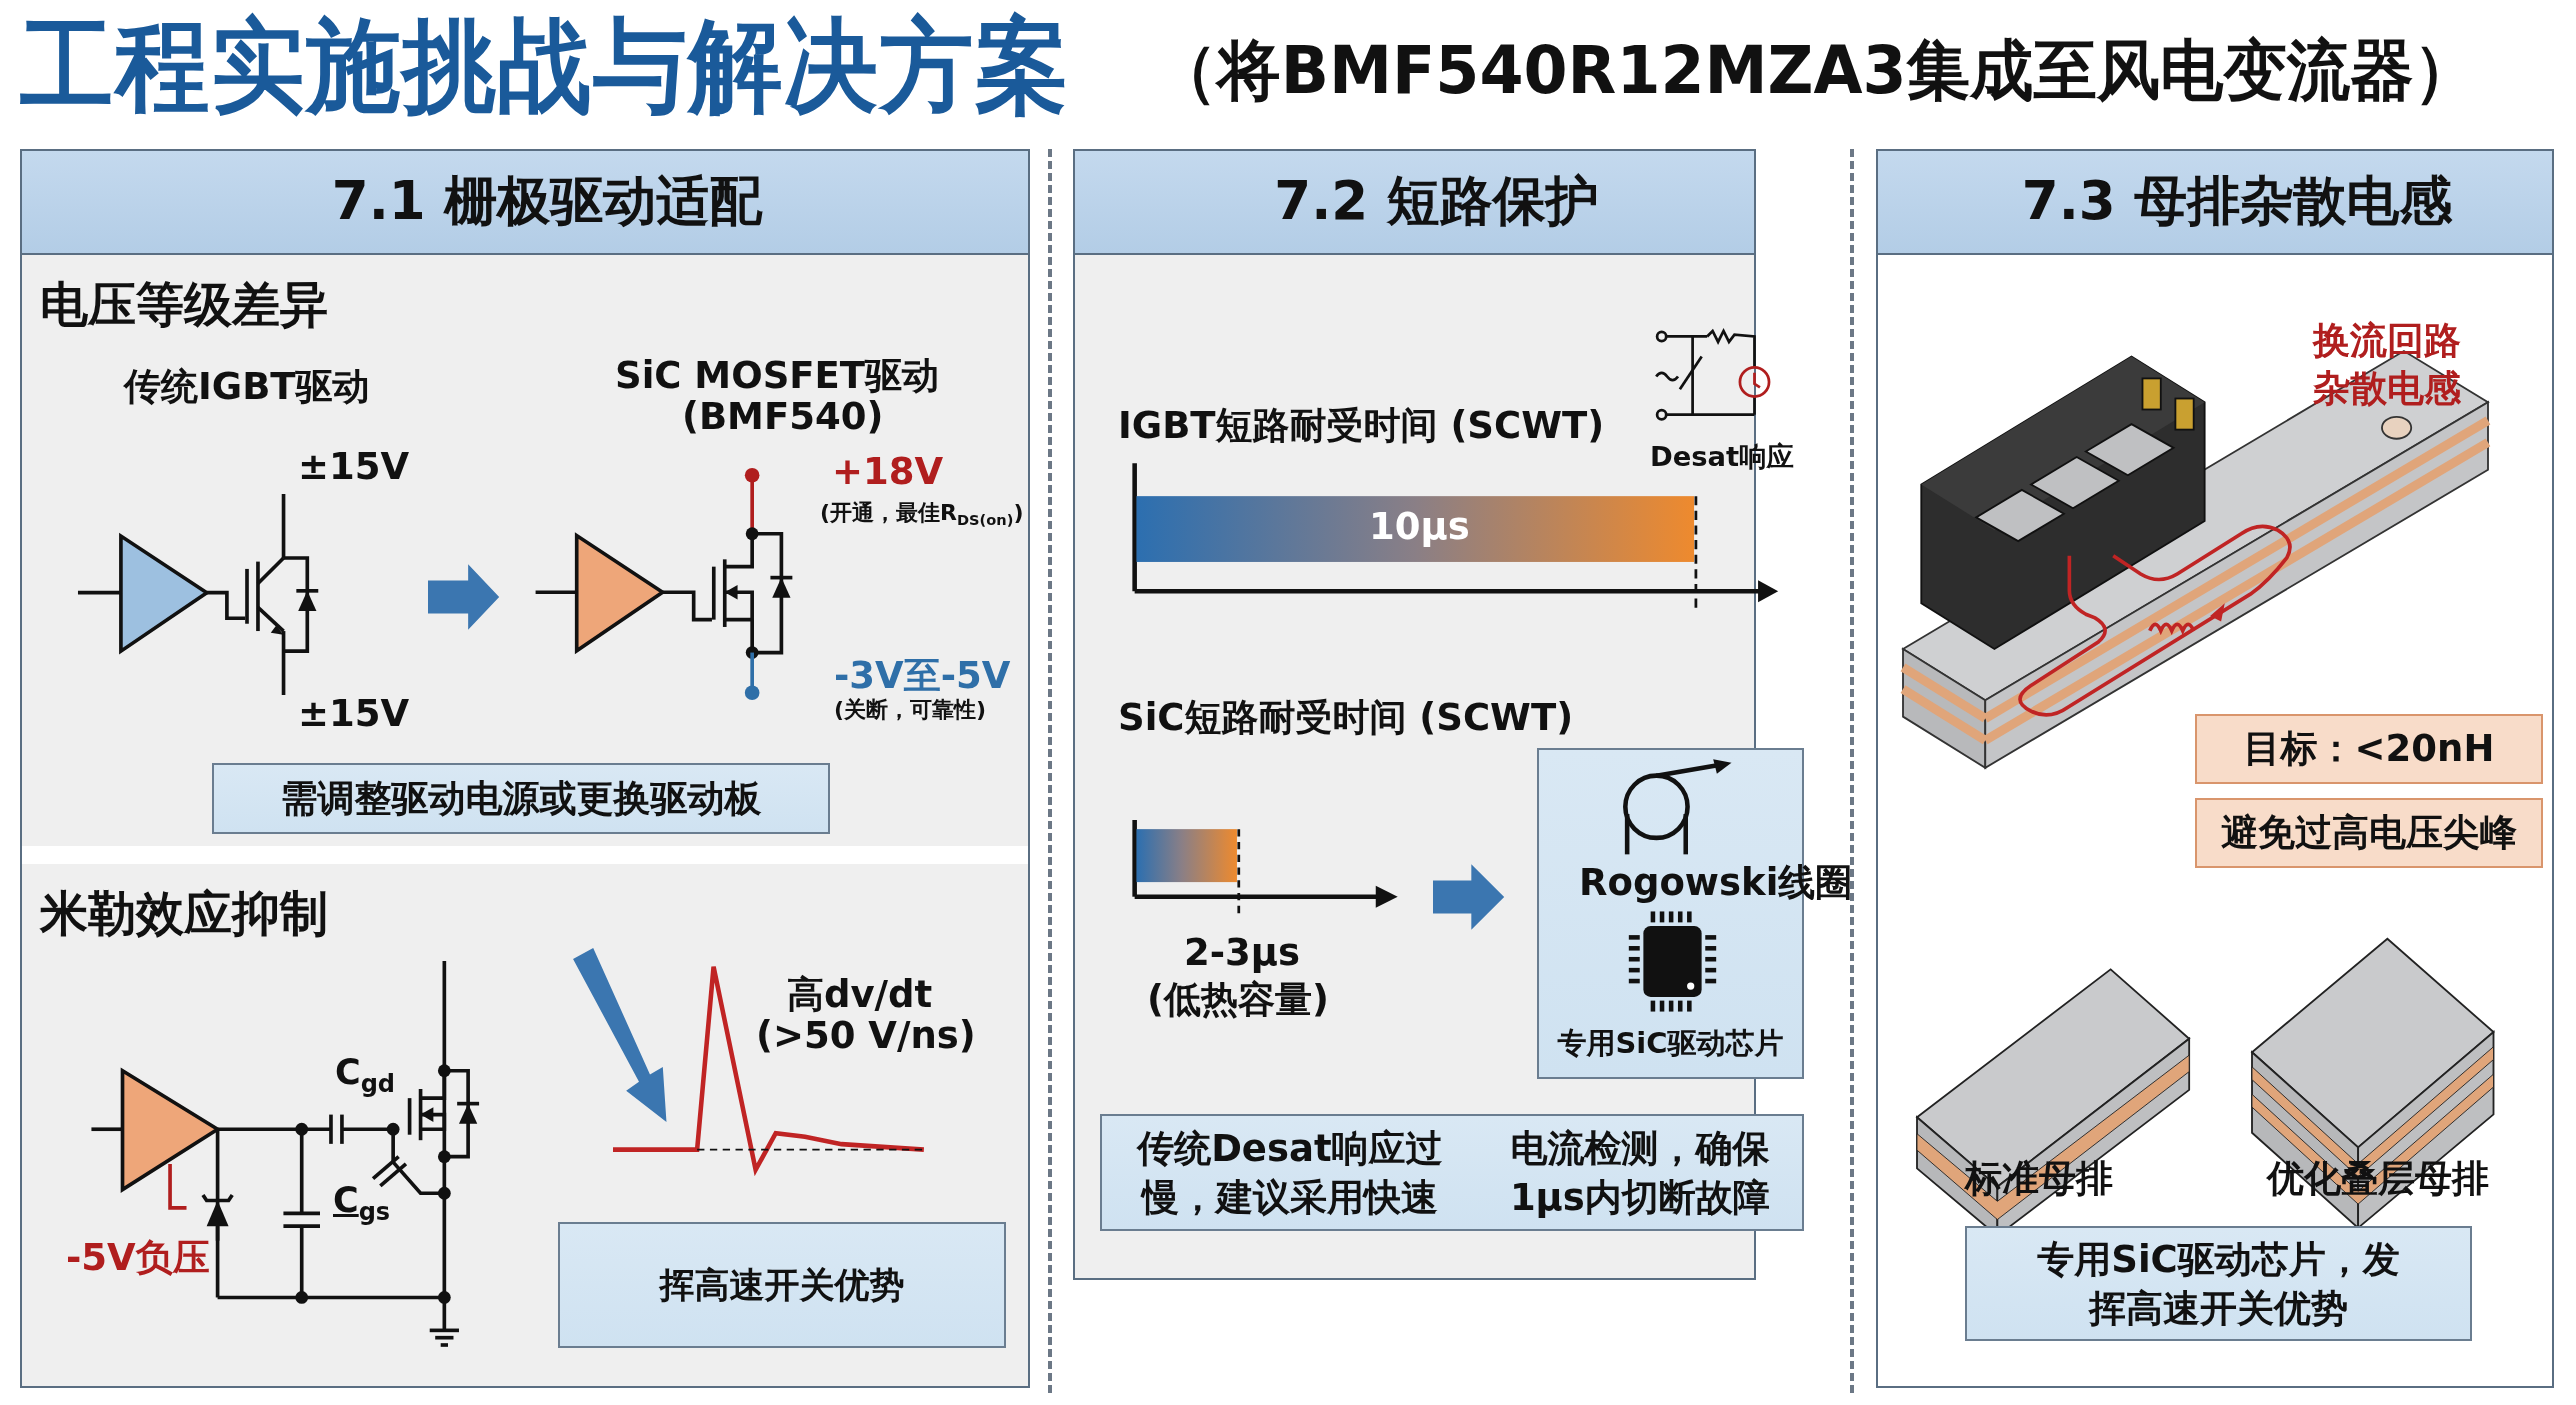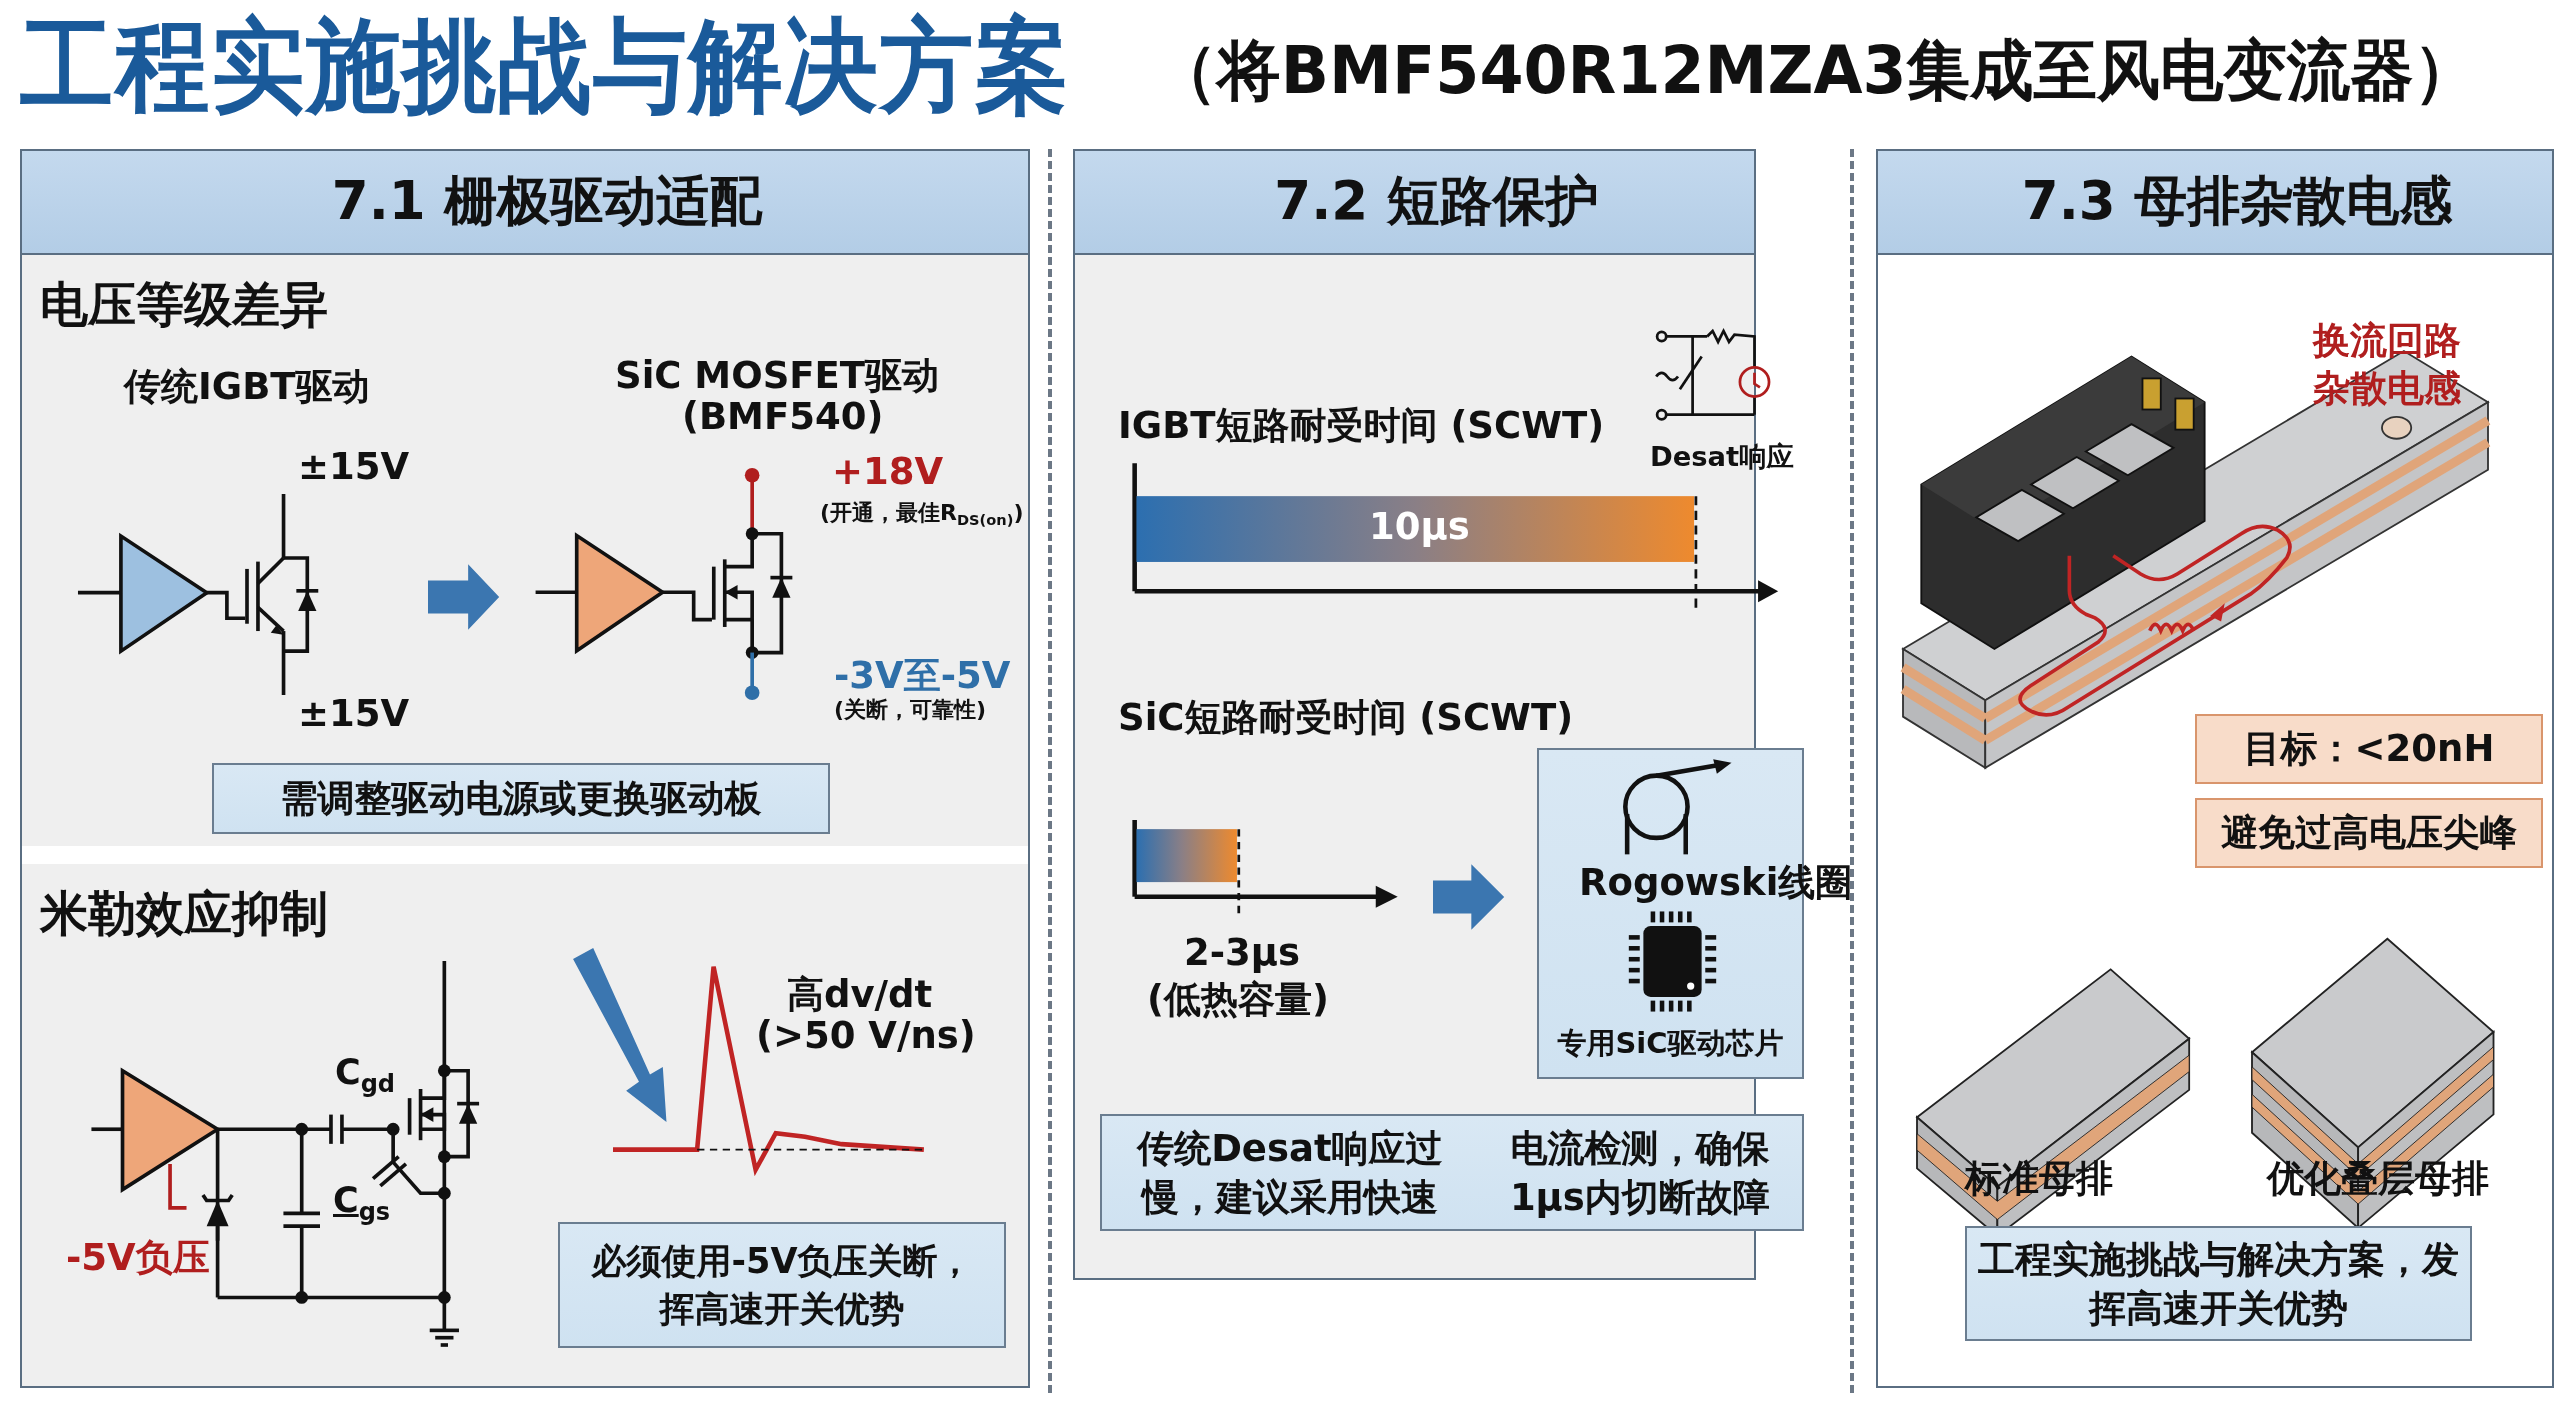--- a/index.html
+++ b/index.html
@@ -160,21 +160,20 @@
   <polygon points="0,12 22,0 84,138 98,130 102,190 58,156 72,146" fill="#3b76b0"></polygon>
 </svg>
 <svg style="left:613px;top:961px;" width="320" height="220" viewBox="0 0 350 240">
   <polyline points="0,206 92,206 110,6 156,228 178,188 210,192 250,200 340,206" fill="none" stroke="#c02424" stroke-width="5"></polyline>
   <line x1="92" y1="206" x2="340" y2="206" stroke="#111" stroke-width="2" stroke-dasharray="8,6"></line>
 </svg>
 <div class="lbl" style="left:787px;top:970px;font-size:37px;">高dv/dt</div>
 <div class="lbl" style="left:756px;top:1014px;font-size:37px;">(&gt;50 V/ns)</div>
 
 <div class="note-box" style="left:558px;top:1222px;width:448px;height:126px;font-size:35px;flex-direction:column;line-height:48px;">
-  <div>必须使用-5V负压关断，</div>
   <div>挥高速开关优势</div>
 </div>
 
 <div class="panel" style="left:1073px;top:149px;width:683px;height:1131px;">
   <div class="panel-head">7.2 短路保护</div>
 </div>
 
 <div class="lbl" style="left:1118px;top:401px;font-size:37px;">IGBT短路耐受时间 (SCWT)</div>
 
 <svg style="left:1656px;top:331px;" width="146" height="91" viewBox="0 0 160 100">
@@ -329,16 +328,16 @@
   <polygon points="116,232 264,106 264,196 116,320" fill="#bebfc1" stroke="#222" stroke-width="2"></polygon>
   <g fill="#e0a57a" stroke="#222" stroke-width="1">
     <polygon points="0,144 116,250 264,122 264,136 116,264 0,158"></polygon>
     <polygon points="0,174 116,280 264,152 264,166 116,294 0,188"></polygon>
   </g>
 </svg>
 <div class="lbl" style="left:1965px;top:1154px;font-size:37px;">标准母排</div>
 <div class="lbl" style="left:2267px;top:1154px;font-size:37px;">优化叠层母排</div>
 
 <div class="note-box" style="left:1965px;top:1226px;width:507px;height:115px;font-size:37px;flex-direction:column;line-height:49px;">
-  <div>工程实施挑战与解决方案，发</div>
+  <div>专用SiC驱动芯片，发</div>
   <div>挥高速开关优势</div>
 </div>
 
 
 </body></html>

